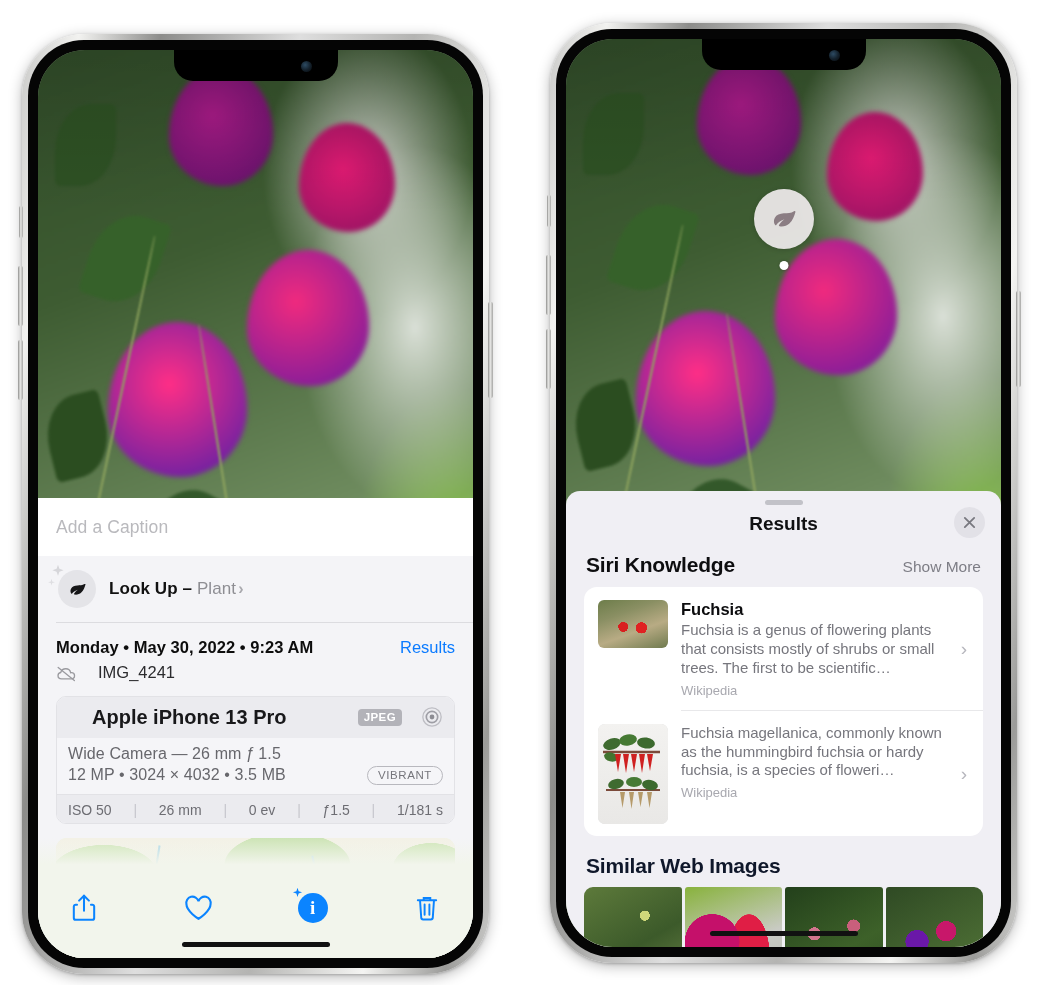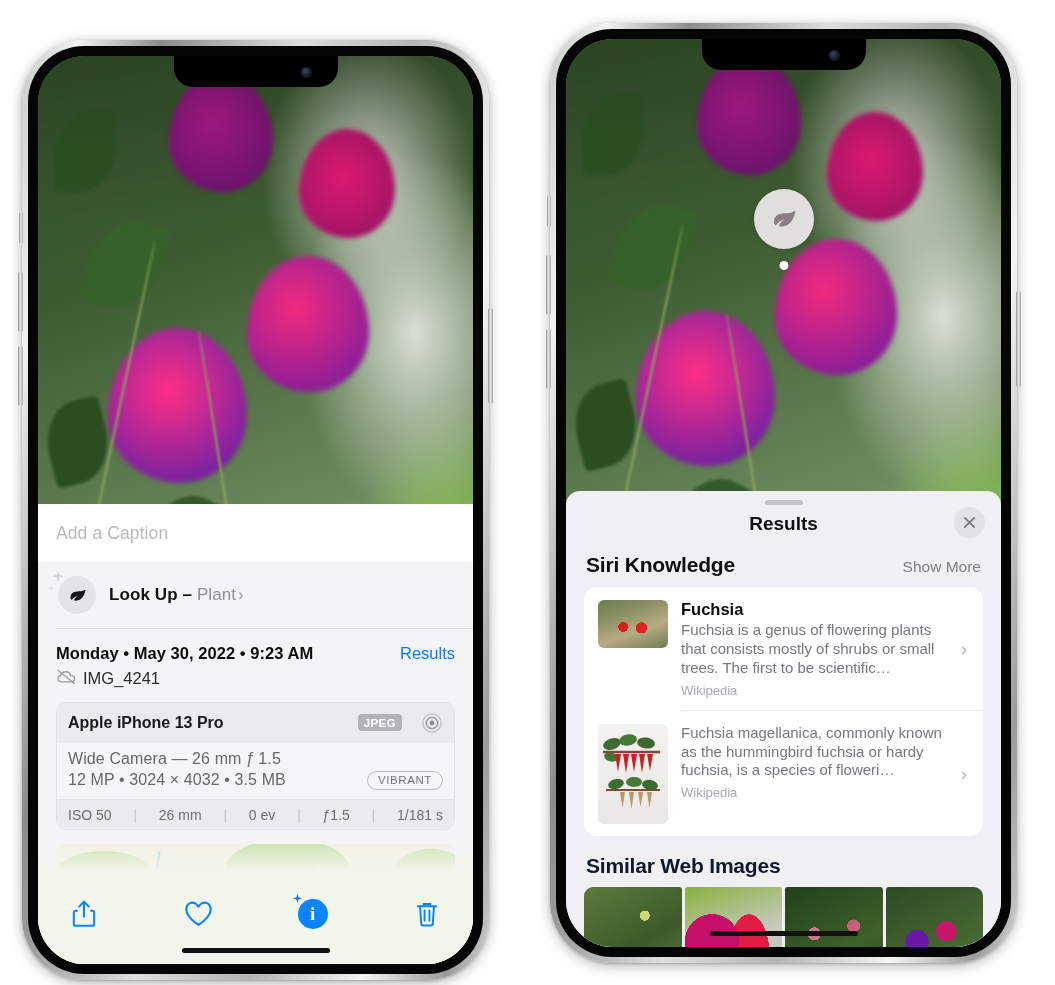--- a/index.html
+++ b/index.html
@@ -13,21 +13,21 @@
 
   
   .phone {
     position: absolute;
     width: 467px; height: 940px;
     border-radius: 62px;
     background: linear-gradient(100deg,#c9c9c7 0%,#f2f2f0 9%,#8c8c8a 22%,#dedede 44%,#b4b4b2 62%,#f4f4f2 80%,#9b9b99 93%,#cfcfcd 100%);
     padding: 6px;
     box-shadow: 0 3px 14px rgba(0,0,0,.28), 0 1px 3px rgba(0,0,0,.22);
   }
-  .phone-left  { left: 22px;  top: 40px; }
+  .phone-left  { left: 22px;  top: 34px; }
   .phone-right { left: 550px; top: 23px; }
 
   .phone-inner {
     position: relative;
     width: 100%; height: 100%;
     border-radius: 56px;
     background: #050505;
     padding: 10px;
   }
   .screen {
@@ -101,33 +101,33 @@
   .lookup-text .subject { font-weight: 400; color: #8e8e93; }
   .chev-sm { color:#a9a9ae; font-size: 16px; margin-left: 2px; }
   .divider { height: 1px; background: #dcdce0; margin-left: 18px; }
 
   .datetime-row {
     display: flex; align-items: baseline; justify-content: space-between;
     padding: 15px 18px 2px 18px;
   }
   .datetime { font-size: 16.5px; font-weight: 700; color: #0d0d0d; letter-spacing: .05px; }
   .adjust { font-size: 16.5px; color: #0b7bff; }
-  .filename-row { display:flex; align-items:flex-start; gap:6px; padding: 4px 18px 12px 18px; }
+  .filename-row { display:flex; align-items:flex-end; gap:21px; padding: 4px 18px 12px 18px; }
   .filename { font-size: 16.5px; color: #2b2b2e; }
   .cloud-off { color:#9a9a9f; }
 
   .meta-card {
     margin: 2px 18px 0 18px; border-radius: 10px; overflow: hidden;
     border: 1px solid #e2e2e6; background: #f7f7fa;
   }
   .meta-head {
     display:flex; align-items:center; justify-content:space-between;
     padding: 9px 11px; background:#ebebef;
   }
-  .meta-device { font-size: 16px; font-weight: 700; color: #18181a; }
+  .meta-device { font-size: 20px; font-weight: 700; color: #18181a; margin-left: 24px; }
   .meta-head-right { display:flex; align-items:center; gap: 19px; }
   .badge-jpeg {
     background:#b3b3b9; color:#fff; font-size: 11.5px; font-weight: 700;
     padding: 2.5px 6px; border-radius: 4px; letter-spacing:.4px;
   }
   .meta-body { padding: 7px 11px 9px 11px; background:#f5f5f8; }
   .meta-line1 { font-size: 16px; color: #67676c; letter-spacing:.1px; }
   .meta-line2-row { display:flex; align-items:center; justify-content:space-between; margin-top: 3px; }
   .meta-line2 { font-size: 16px; color: #67676c; letter-spacing:.1px; }
   .badge-vibrant {

